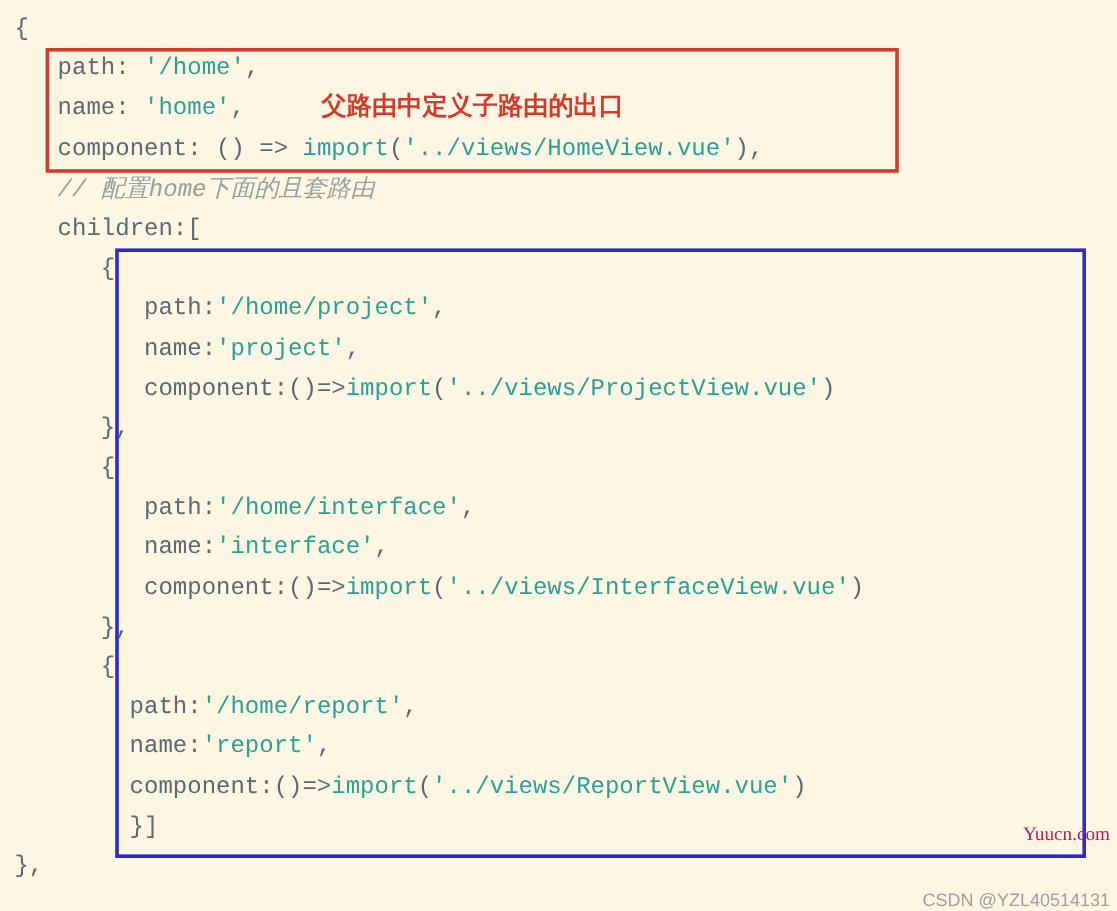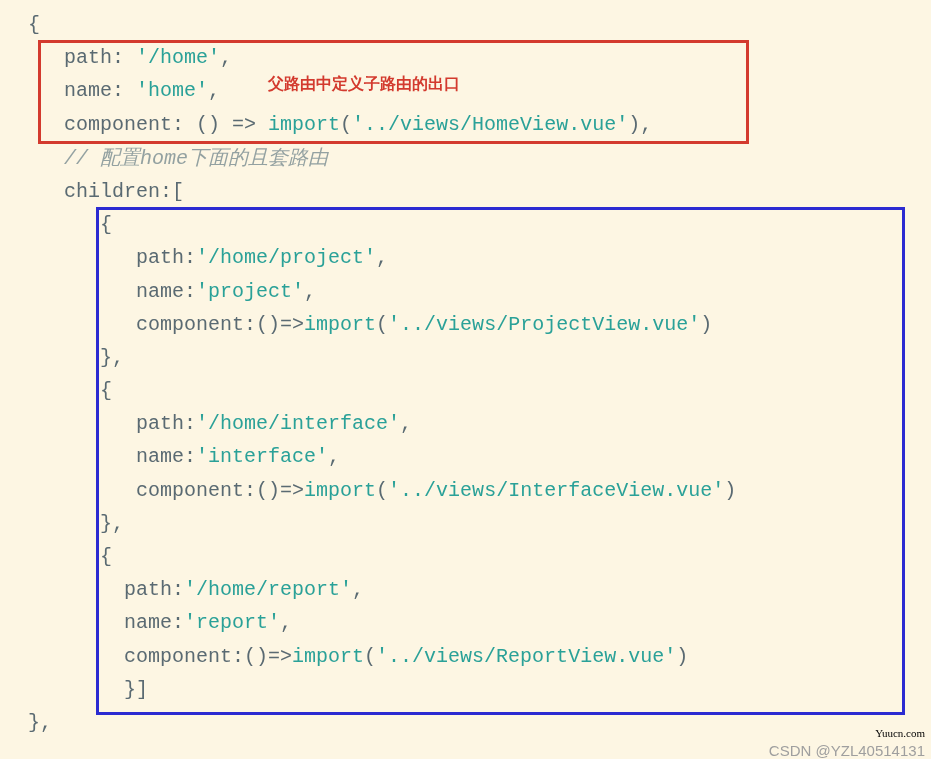--- a/index.html
+++ b/index.html
@@ -10,59 +10,57 @@
     background: #fdf6e3;
     font-family: "Consolas", "Courier New", monospace;
     font-size: 20px;
     position: relative;
     overflow: hidden;
   }
   .code {
     padding: 8px 0 0 12px;
     line-height: 1.66;
     white-space: pre;
-    margin-left: 16px;
   }
   .brace { color: #5a6a72; }
   .prop  { color: #5a6a72; }
   .colon { color: #5a6a72; }
   .punct { color: #5a6a72; }
   .str   { color: #2aa198; }
   .kw    { color: #2aa198; }
   .cmt   { color: #93a1a1; font-style: italic; }
   .cmtzh { color: #93a1a1; font-style: italic; font-family: "SimSun","NSimSun",serif; }
 
   .annotation {
     position: absolute;
     color: #d33a2e;
     font-family: Liberation Mono, monospace;
     font-weight: 600;
-    font-size: 16px;
+    font-size: 21px;
   }
   .box-red {
     position: absolute;
     border: 3px solid #d33a2e;
     left: 38px; top: 40px;
     width: 705px; height: 98px;
     pointer-events: none;
   }
   .box-blue {
     position: absolute;
     border: 3px solid #2b2bd1;
     left: 96px; top: 207px;
     width: 803px; height: 502px;
     pointer-events: none;
   }
   .wm-right {
     position: absolute;
     right: 6px; top: 687px;
-    color: #000000;
+    color: #be185d;
     font-family: "Times New Roman", serif;
-    font-size: 11px;
-    margin-top: 40px;
+    font-size: 16px;
   }
   .wm-bottom {
     position: absolute;
     right: 6px; bottom: 0;
     color: #9f9f9f;
     font-family: Arial, sans-serif;
     font-size: 15px;
   }
 </style>
 </head>

